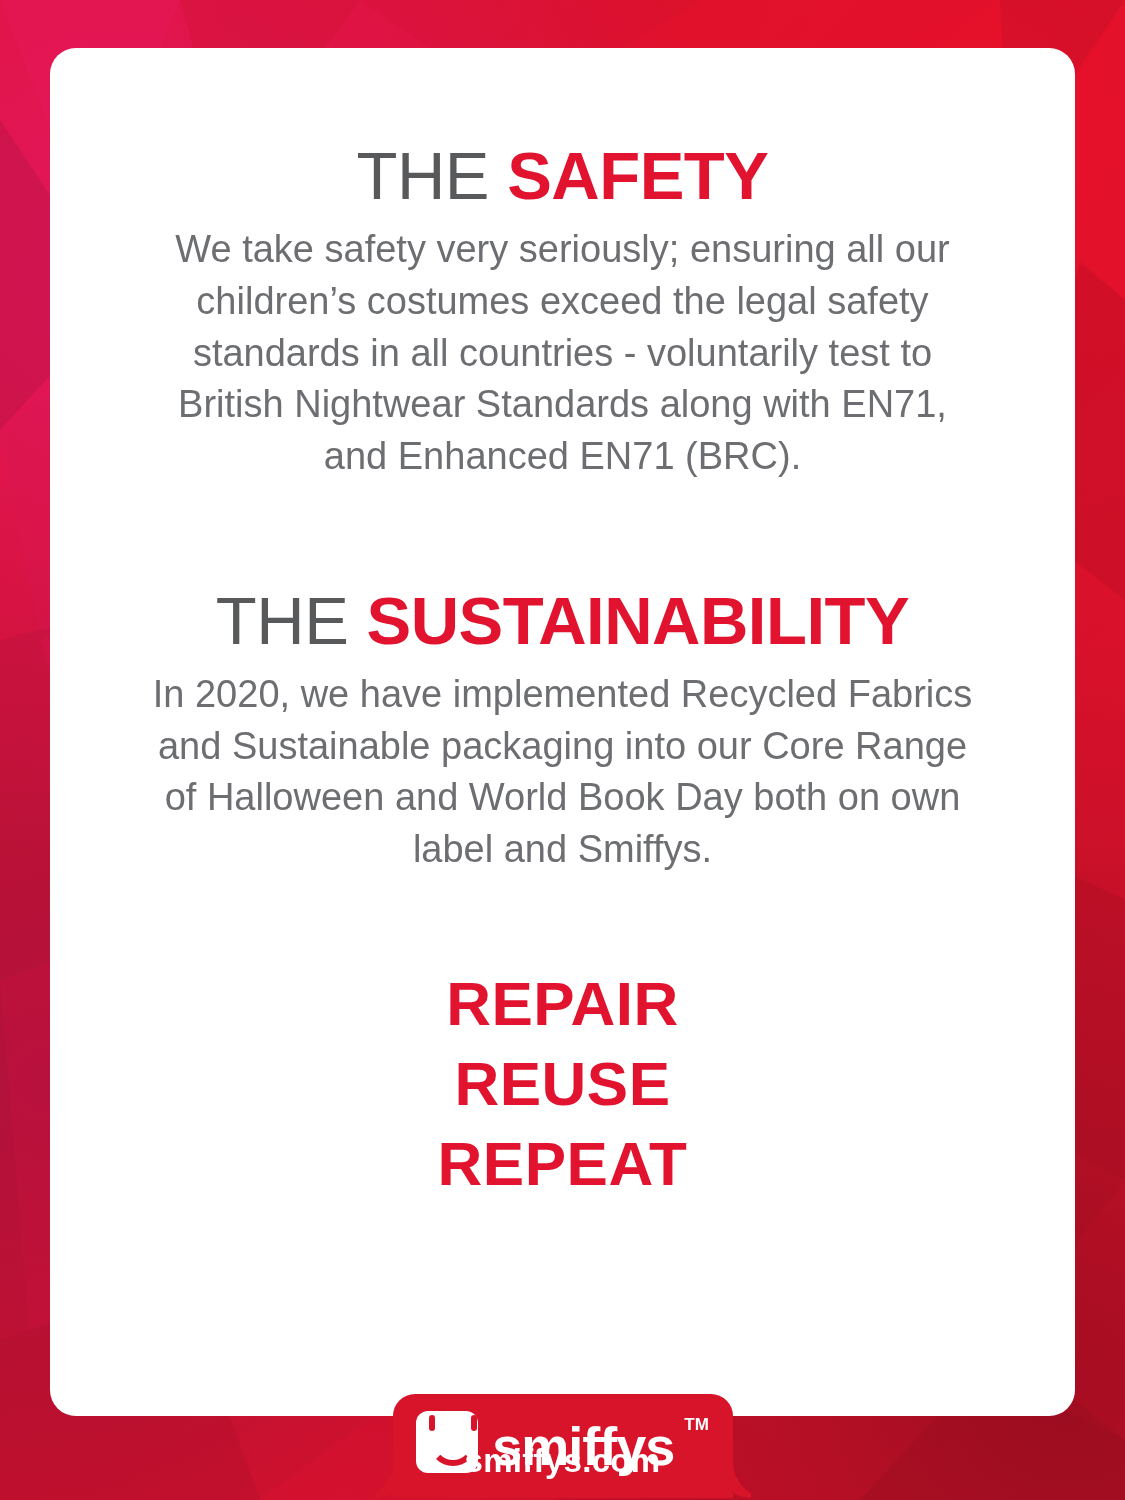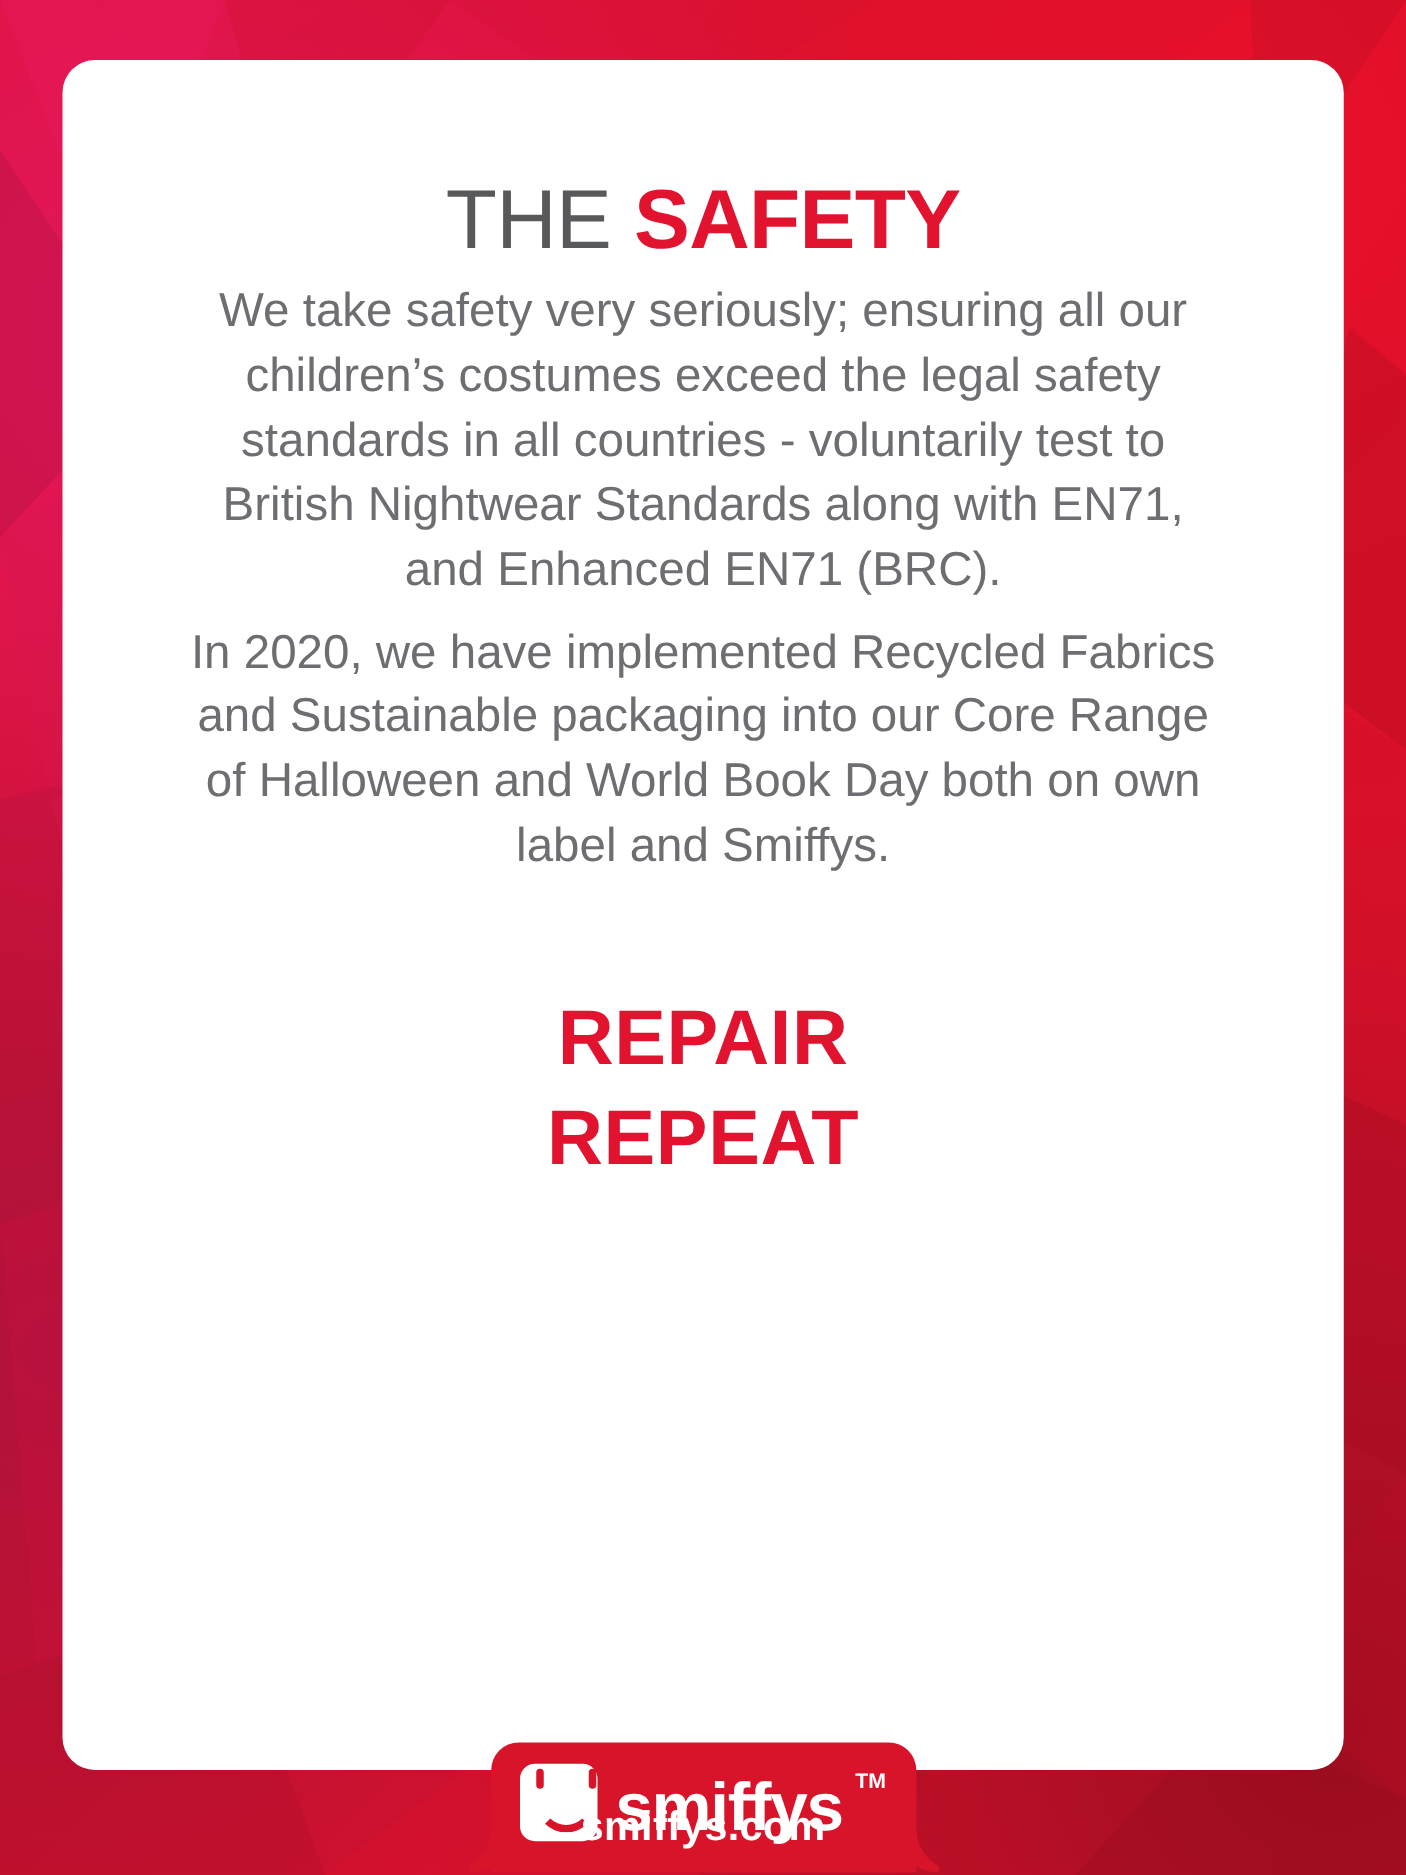--- a/index.html
+++ b/index.html
@@ -219,25 +219,27 @@
     <polygon points="360,0 700,0 520,110" fill="#cf1130" opacity="0.35"></polygon>
     <polygon points="40,640 190,560 230,860 120,900" fill="#e51b5e" opacity="0.3"></polygon>
   </svg>
 
   <div class="card">
 
     <h1 class="heading safety-heading"><span>THE </span><span class="accent">SAFETY</span></h1>
 
     <p class="body-text">We take safety very seriously; ensuring all our children’s costumes exceed the legal safety standards in all countries - voluntarily test to British Nightwear Standards along with EN71, and Enhanced EN71 (BRC).</p>
 
+    <h1 class="heading sustainability-heading"><span>THE </span><span class="accent">SUSTAINABILITY</span></h1>
 
     <p class="body-text">In 2020, we have implemented Recycled Fabrics and Sustainable packaging into our Core Range of Halloween and World Book Day both on own label and Smiffys.</p>
 
     <div class="slogan">
       <div>REPAIR</div>
+      <div>REUSE</div>
       <div>REPEAT</div>
     </div>
 
     <div class="logo-tab">
       <div class="logo-lockup">
         <span class="logo-mark">
           <span class="smile"></span>
         </span>
         <span class="logo-word">smiffys</span>
         <span class="logo-tm">TM</span>

